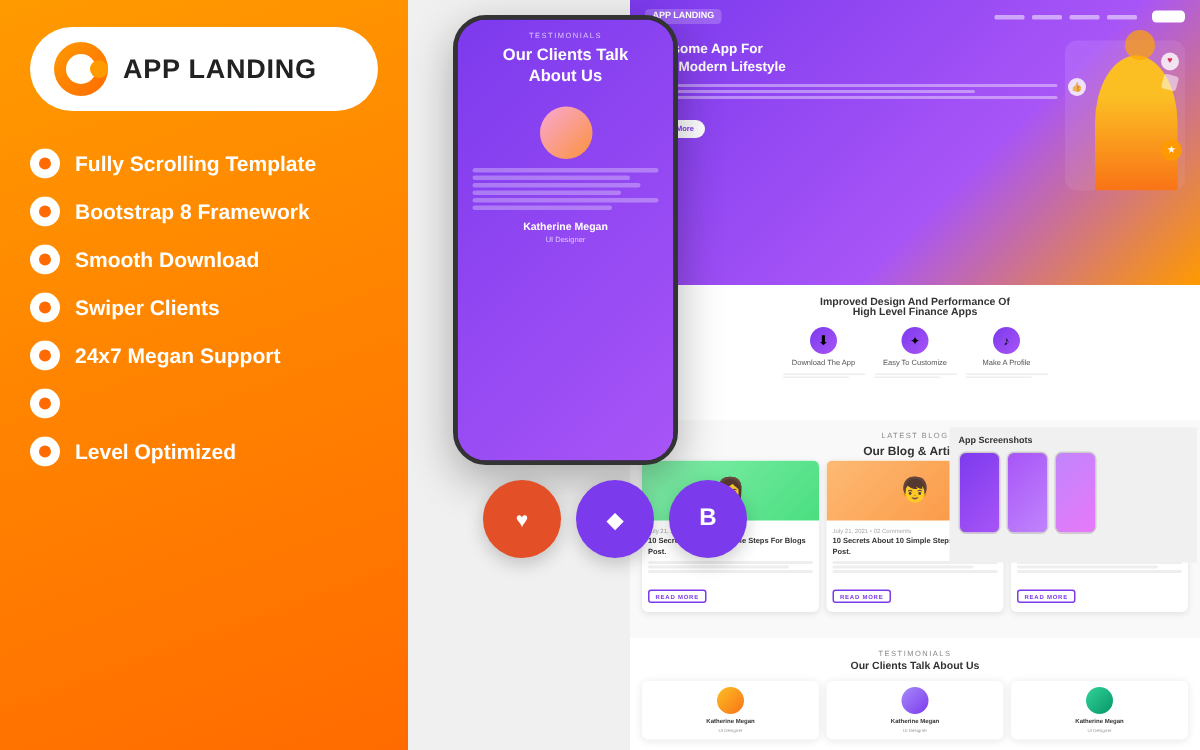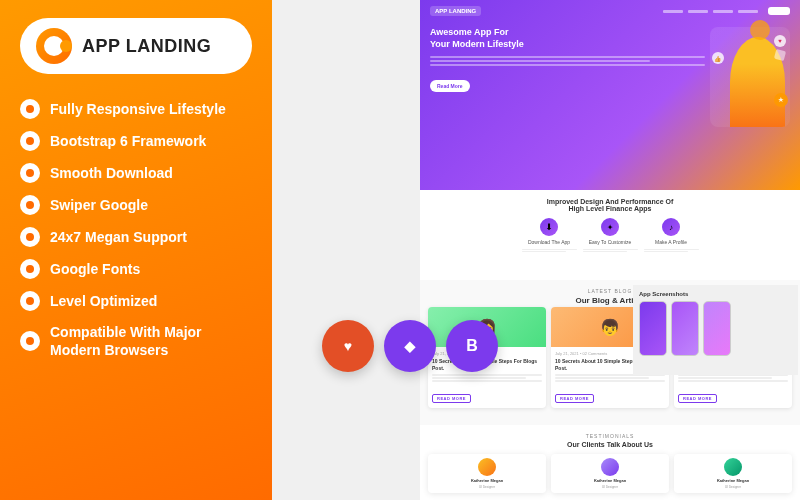--- a/index.html
+++ b/index.html
@@ -533,55 +533,67 @@
   <div class="logo-area">
     <div class="logo-icon">
       <div class="logo-icon-inner"></div>
     </div>
     <span class="logo-text">APP LANDING</span>
   </div>
 
   <div class="feature-list">
   <div class="feature-item">
         <div class="feature-bullet"></div>
-        <span class="feature-label">Fully Responsive Lifestyle</span>
+        <span class="feature-label">Fully Scrolling Template</span>
       </div>
       <div class="feature-item">
         <div class="feature-bullet"></div>
-        <span class="feature-label">Bootstrap 6 Framework</span>
+        <span class="feature-label">Bootstrap 8 Framework</span>
       </div>
       <div class="feature-item">
         <div class="feature-bullet"></div>
         <span class="feature-label">Smooth Download</span>
       </div>
       <div class="feature-item">
         <div class="feature-bullet"></div>
-        <span class="feature-label">Swiper Google</span>
+        <span class="feature-label">Swiper Clients</span>
       </div>
       <div class="feature-item">
         <div class="feature-bullet"></div>
         <span class="feature-label">24x7 Megan Support</span>
       </div>
       <div class="feature-item">
         <div class="feature-bullet"></div>
-        <span class="feature-label">Google Fonts</span>
       </div>
       <div class="feature-item">
         <div class="feature-bullet"></div>
         <span class="feature-label">Level Optimized</span>
       </div>
-      <div class="feature-item">
-        <div class="feature-bullet"></div>
-        <span class="feature-label" style="font-size: 14px;">Compatible With Major<br>Modern Browsers</span>
-      </div>
     </div>
 </div>
 
 <div class="right-panel">
 
+  <div class="phone-mockup">
+    <div class="phone-screen">
+      <div class="phone-testimonials-label">TESTIMONIALS</div>
+      <div class="phone-heading">Our Clients Talk<br>About Us</div>
+      <div class="phone-avatar"></div>
+      <div class="phone-text-lines">
+        <div class="phone-text-line"></div>
+        <div class="phone-text-line" style="width:85%"></div>
+        <div class="phone-text-line" style="width:90%"></div>
+        <div class="phone-text-line" style="width:80%"></div>
+        <div class="phone-text-line"></div>
+        <div class="phone-text-line" style="width:75%"></div>
+      </div>
+      <div class="phone-name">Katherine Megan</div>
+      <div class="phone-role">UI Designer</div>
+    </div>
+  </div>
 
   <div class="tech-badges">
     <div class="tech-badge badge-html">
       <span style="font-size:14px;">♥</span>
     </div>
     <div class="tech-badge badge-css">
       <span style="font-size:14px;">◆</span>
     </div>
     <div class="tech-badge badge-bootstrap">
       <span style="font-size:16px; font-weight:900;">B</span>

